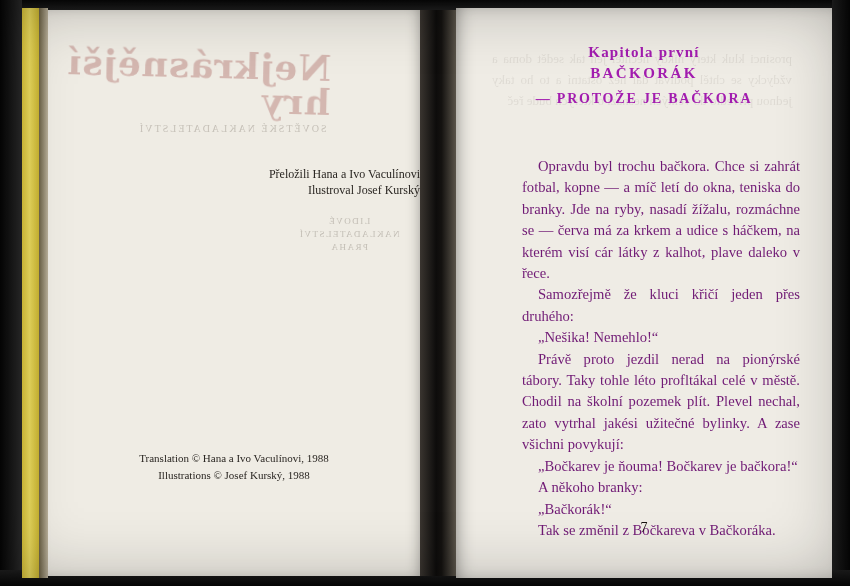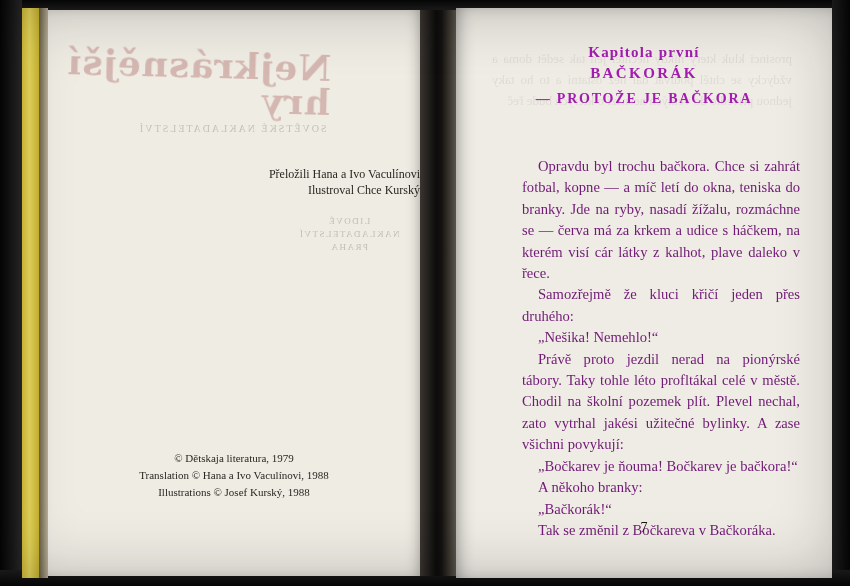--- a/index.html
+++ b/index.html
@@ -226,25 +226,24 @@
   <div class="page-left">
 
     <div class="ghost-title">Nejkrásnější hry</div>
 
     <div class="ghost-sub">SOVĚTSKÉ NAKLADATELSTVÍ</div>
 
     <div class="ghost-pub">LIDOVÉ NAKLADATELSTVÍ PRAHA</div>
 
     <div class="credits">
       <div>Přeložili Hana a Ivo Vaculínovi</div>
-      <div>Ilustroval Chce Kurský</div>
+      <div>Ilustroval Josef Kurský</div>
     </div>
 
     <div class="copyright">
-      <div>© Dětskaja literatura, 1979</div>
       <div>Translation © Hana a Ivo Vaculínovi, 1988</div>
       <div>Illustrations © Josef Kurský, 1988</div>
     </div>
 
   </div>
 
   <div class="gutter"></div>
 
   <div class="page-right">
 

